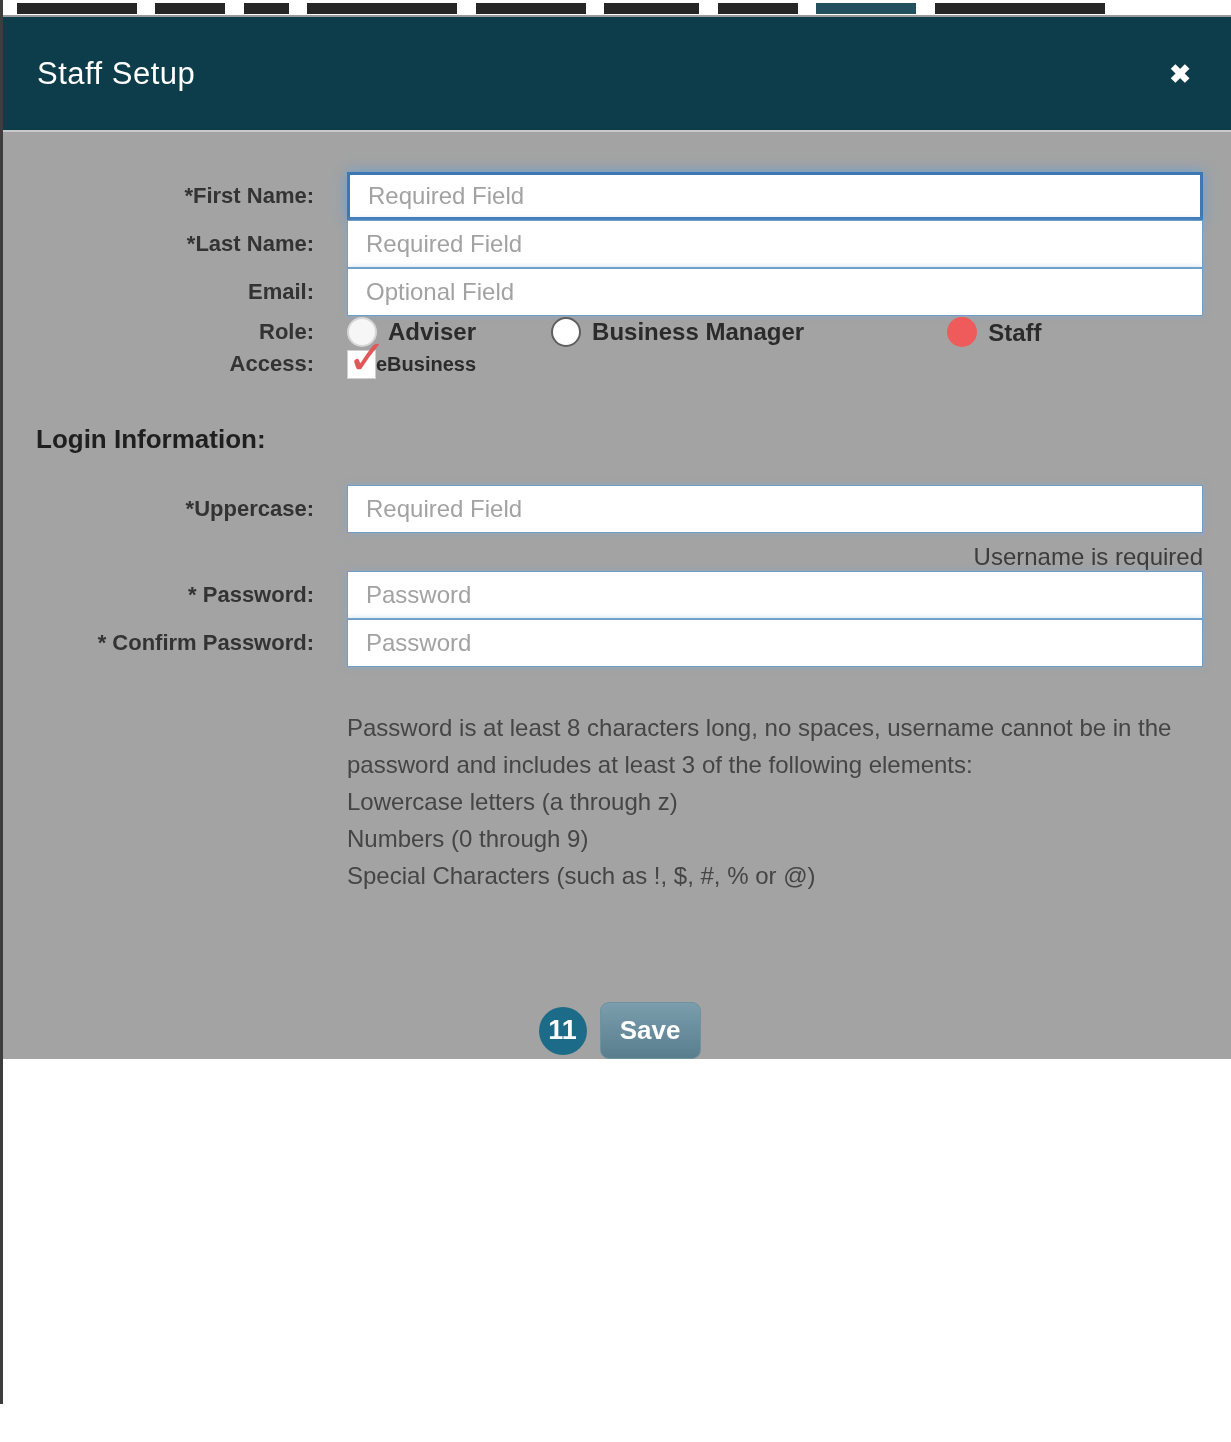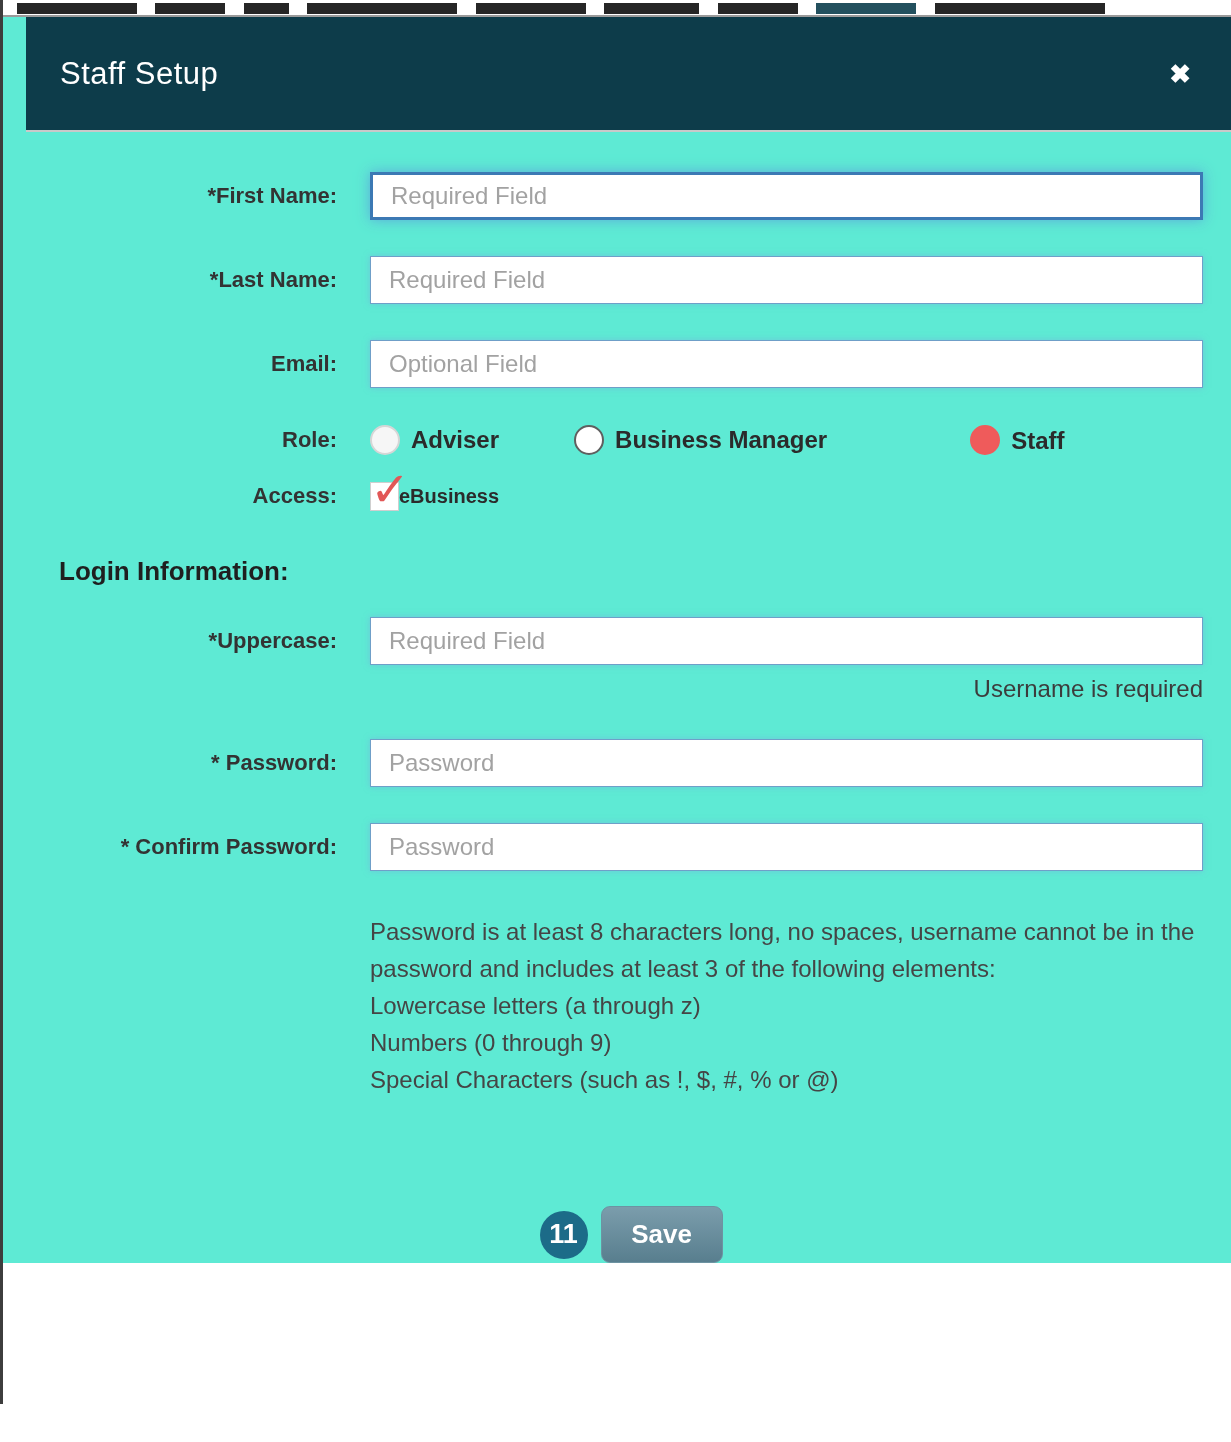--- a/index.html
+++ b/index.html
@@ -25,22 +25,21 @@
     overflow: hidden; white-space: nowrap;
   }
   .bg-strip .frag {
     display: inline-block; height: 11px; margin: 1px 0 0 14px;
     background: #262626; vertical-align: top;
   }
   .bg-strip .frag.teal { background: #23505e; }
 
   .modal {
     position: absolute; top: 17px; left: 3px; right: 0;
-    background: #5eead4;
-    padding-left: 23px;
+    background: #a3a3a3;
   }
   .modal-header {
     background: #0d3c4a;
     height: 115px;
     display: flex; align-items: center;
     padding: 0 40px 0 34px;
     border-bottom: 2px solid #c9c9c9;
   }
   .modal-title {
     color: #ffffff; font-size: 31px; font-weight: 400;
@@ -52,21 +51,20 @@
     cursor: pointer; line-height: 1;
   }
   .modal-body { padding: 40px 28px 0 33px; }
 
   .section-heading {
     font-size: 26px; font-weight: bold; color: #1f1f1f;
     margin-bottom: 30px;
   }
   .form-row {
     display: flex; align-items: flex-start;
-    margin-bottom: 36px;
   }
   .label-col {
     width: 278px; min-width: 278px;
     text-align: right;
     font-size: 22px; font-weight: bold; color: #333;
     padding-right: 0; line-height: 48px;
   }
   .input-col { flex: 1; margin-left: 33px; }
   .text-input {
     width: 100%; height: 48px;
@@ -80,21 +78,21 @@
   .text-input::placeholder { color: #a2a2a2; opacity: 1; }
   .text-input.focused {
     border: 3px solid #3c79b4;
     box-shadow: 0 0 12px rgba(90,160,220,0.85);
   }
   .helper-text {
     font-size: 24px; color: #3c3c3c; margin-top: 10px; text-align: right;
   }
 
   
-  .role-row { align-items: center; margin-bottom: 24px; }
+  .role-row { align-items: center; }
   .role-row .label-col { line-height: 32px; }
   .role-options { display: flex; align-items: center; margin-left: 33px; }
   .radio-option { display: flex; align-items: center; cursor: pointer; }
   .radio-circle {
     width: 30px; height: 30px; border-radius: 50%;
     margin-right: 11px;
   }
   .radio-circle.ghost   { background: #f6f6f6; border: 2px solid #d6d6d6; }
   .radio-circle.outline { background: #ffffff; border: 2px solid #5f5f5f; }
   .radio-circle.selected{ background: #ef5b5b; border: 2px solid #ef5b5b; }
@@ -131,21 +129,21 @@
     margin-top: 108px;
   }
   .step-badge {
     width: 48px; height: 48px; border-radius: 50%;
     background: #1c6b88; color: #ffffff;
     font-size: 27px; font-weight: bold;
     display: flex; align-items: center; justify-content: center;
     margin-right: 13px;
   }
   .save-button {
-    width: 122px; height: 57px;
+    width: 101px; height: 57px;
     border: 1px solid #6d93a2; border-radius: 9px;
     background: linear-gradient(to bottom, #7b9dac 0%, #587e8e 100%);
     color: #ffffff; font-size: 26px; font-weight: bold;
     font-family: "Liberation Sans", sans-serif;
     cursor: pointer;
   }
 </style>
 </head>
 <body>
 

